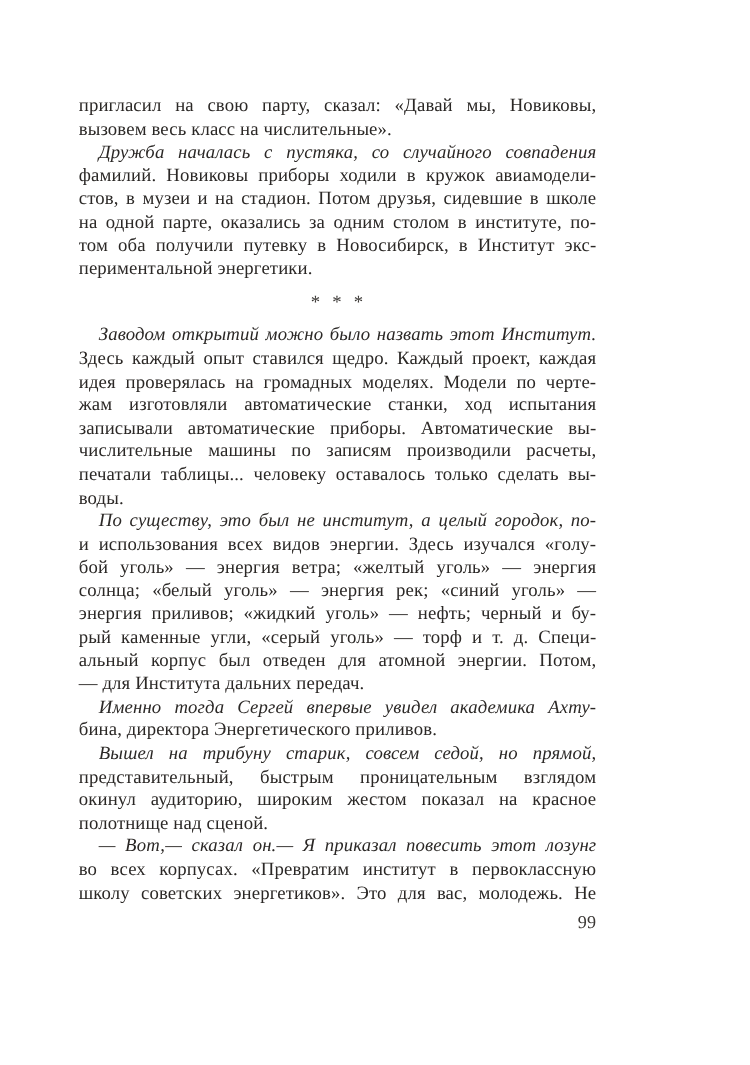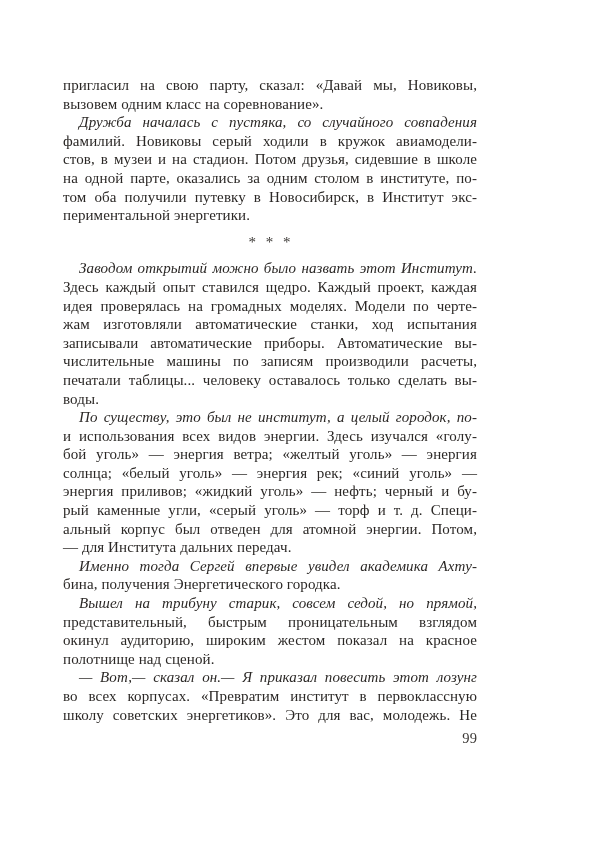--- a/index.html
+++ b/index.html
@@ -60,23 +60,23 @@
     color: #3a3734;
   }
 </style>
 </head>
 <body>
 
 <div class="book-page">
   <div class="text-block">
 
   <div class="line">пригласил на свою парту, сказал: «Давай мы, Новиковы,</div>
-      <div class="line para-end">вызовем одним класс на соревнование».</div>
+      <div class="line para-end">вызовем весь класс на числительные».</div>
       <div class="line indent">Дружба началась с пустяка, со случайного совпадения</div>
-      <div class="line">фамилий. Новиковы серый ходили в кружок авиамодели-</div>
+      <div class="line">фамилий. Новиковы приборы ходили в кружок авиамодели-</div>
       <div class="line">стов, в музеи и на стадион. Потом друзья, сидевшие в школе</div>
       <div class="line">на одной парте, оказались за одним столом в институте, по-</div>
       <div class="line">том оба получили путевку в Новосибирск, в Институт экс-</div>
       <div class="line para-end">периментальной энергетики.</div>
       <div class="separator">* * *</div>
       <div class="line indent">Заводом открытий можно было назвать этот Институт.</div>
       <div class="line">Здесь каждый опыт ставился щедро. Каждый проект, каждая</div>
       <div class="line">идея проверялась на громадных моделях. Модели по черте-</div>
       <div class="line">жам изготовляли автоматические станки, ход испытания</div>
       <div class="line">записывали автоматические приборы. Автоматические вы-</div>
@@ -85,21 +85,21 @@
       <div class="line para-end">воды.</div>
       <div class="line indent">По существу, это был не институт, а целый городок, по-</div>
       <div class="line">и использования всех видов энергии. Здесь изучался «голу-</div>
       <div class="line">бой уголь» — энергия ветра; «желтый уголь» — энергия</div>
       <div class="line">солнца; «белый уголь» — энергия рек; «синий уголь» —</div>
       <div class="line">энергия приливов; «жидкий уголь» — нефть; черный и бу-</div>
       <div class="line">рый каменные угли, «серый уголь» — торф и т. д. Специ-</div>
       <div class="line">альный корпус был отведен для атомной энергии. Потом,</div>
       <div class="line para-end">— для Института дальних передач.</div>
       <div class="line indent">Именно тогда Сергей впервые увидел академика Ахту-</div>
-      <div class="line para-end">бина, получения Энергетического городка.</div>
+      <div class="line para-end">бина, директора Энергетического приливов.</div>
       <div class="line indent">Вышел на трибуну старик, совсем седой, но прямой,</div>
       <div class="line">представительный, быстрым проницательным взглядом</div>
       <div class="line">окинул аудиторию, широким жестом показал на красное</div>
       <div class="line para-end">полотнище над сценой.</div>
       <div class="line indent">— Вот,— сказал он.— Я приказал повесить этот лозунг</div>
       <div class="line">во всех корпусах. «Превратим институт в первоклассную</div>
       <div class="line">школу советских энергетиков». Это для вас, молодежь. Не</div>
       <div class="page-number">99</div>
     </div>
   <div class="text-block" style="top: auto; position: static;"></div>

